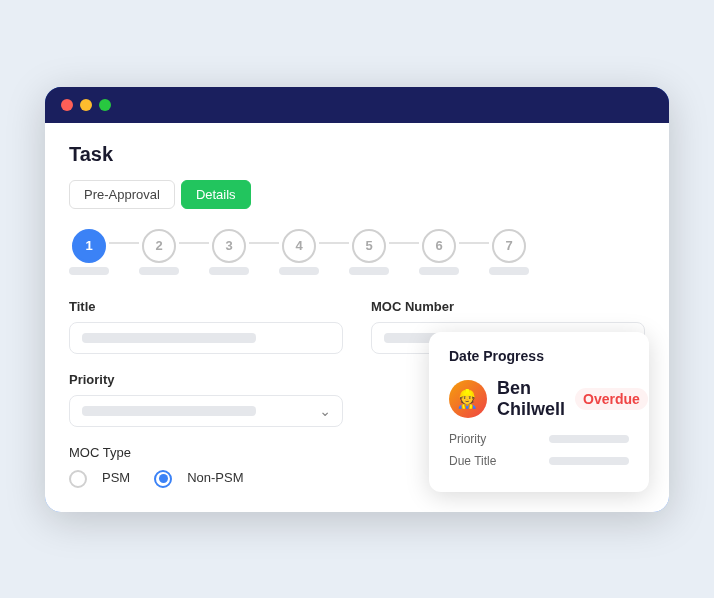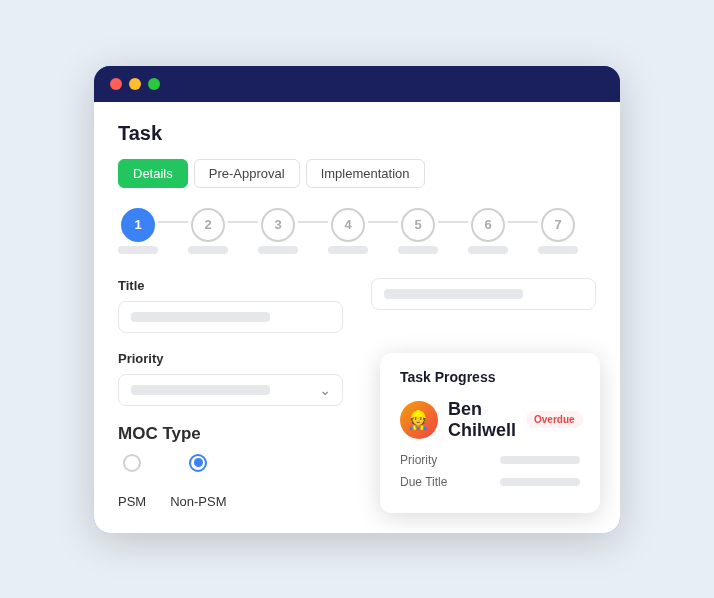--- a/index.html
+++ b/index.html
@@ -8,21 +8,21 @@
       font-family: -apple-system, BlinkMacSystemFont, 'Segoe UI', sans-serif;
       display: flex;
       justify-content: center;
       align-items: center;
       width: 714px;
       height: 598px;
       overflow: hidden;
     }
 
     .window {
-      width: 526px;
+      width: 624px;
       background: #3b82f6;
       border-radius: 16px;
       box-shadow: 0 8px 40px rgba(0,0,0,0.18);
       overflow: hidden;
       position: relative;
     }
 
     .title-bar {
       background: #1a1f5e;
       padding: 12px 16px;
@@ -178,38 +178,36 @@
       height: 10px;
       background: #e5e7eb;
       border-radius: 4px;
     }
 
     .moc-type-section {
       margin-top: 4px;
     }
     .moc-type-section label {
       display: block;
-      font-size: 17px;
-      font-weight: 700;
+      font-size: 13px;
+      font-weight: 400;
       color: #2d2d2d;
       margin-bottom: 10px;
     }
     .radio-group {
       display: flex;
       gap: 24px;
       align-items: center;
     }
     .radio-item {
       display: flex;
-      align-items: center;
-      gap: 22px;
+      gap: 15px;
       font-size: 13px;
       color: #333;
       cursor: pointer;
-      flex-direction: column;
     }
     .radio-circle {
       width: 18px;
       height: 18px;
       border-radius: 50%;
       border: 2px solid #d0d0d0;
       display: flex;
       align-items: center;
       justify-content: center;
       background: #fff;
@@ -264,21 +262,21 @@
     }
     .user-name {
       font-size: 18px;
       font-weight: 600;
       color: #1a1a2e;
       flex: 1;
     }
     .overdue-badge {
       background: #fef2f2;
       color: #ef4444;
-      font-size: 10px;
+      font-size: 14px;
       font-weight: 600;
       padding: 3px 8px;
       border-radius: 20px;
     }
     .info-row {
       display: flex;
       align-items: center;
       justify-content: space-between;
       margin-bottom: 8px;
     }
@@ -303,23 +301,22 @@
     <span class="dot dot-red"></span>
     <span class="dot dot-yellow"></span>
     <span class="dot dot-green"></span>
   </div>
 
   <div class="content">
 
     <div class="page-title">Task</div>
 
     <div class="tabs">
+      <div class="tab">Pre-Approval</div>
       <div class="tab active">Details</div>
-      <div class="tab">Pre-Approval</div>
-      <div class="tab">Implementation</div>
     </div>
 
     <div class="stepper">
       <div class="step">
         <div class="step-circle active">1</div>
         <div class="step-label"></div>
       </div>
       <div class="connector"></div>
       <div class="step">
         <div class="step-circle">2</div>
@@ -355,20 +352,21 @@
     <div class="form-grid">
 
       <div class="form-group">
         <label>Title</label>
         <div class="input-field">
           <div class="input-placeholder"></div>
         </div>
       </div>
 
       <div class="form-group">
+        <label>MOC Number</label>
         <div class="input-field">
           <div class="input-placeholder"></div>
         </div>
       </div>
 
 
       <div class="form-group">
         <label>Priority</label>
         <div class="select-wrapper">
           <div class="input-field select-field">
@@ -388,21 +386,21 @@
         </div>
         <div class="radio-item">
           <div class="radio-circle selected"></div>
           <span>Non-PSM</span>
         </div>
       </div>
     </div>
   </div>
 
   <div class="team-progress-popup">
-    <div class="popup-title">Task Progress</div>
+    <div class="popup-title">Date Progress</div>
     <div class="user-row">
       <div class="avatar">
         <span>👷</span>
       </div>
       <span class="user-name">Ben Chilwell</span>
       <span class="overdue-badge">Overdue</span>
     </div>
     <div class="info-row">
       <span class="info-label">Priority</span>
       <div class="info-bar"></div>

